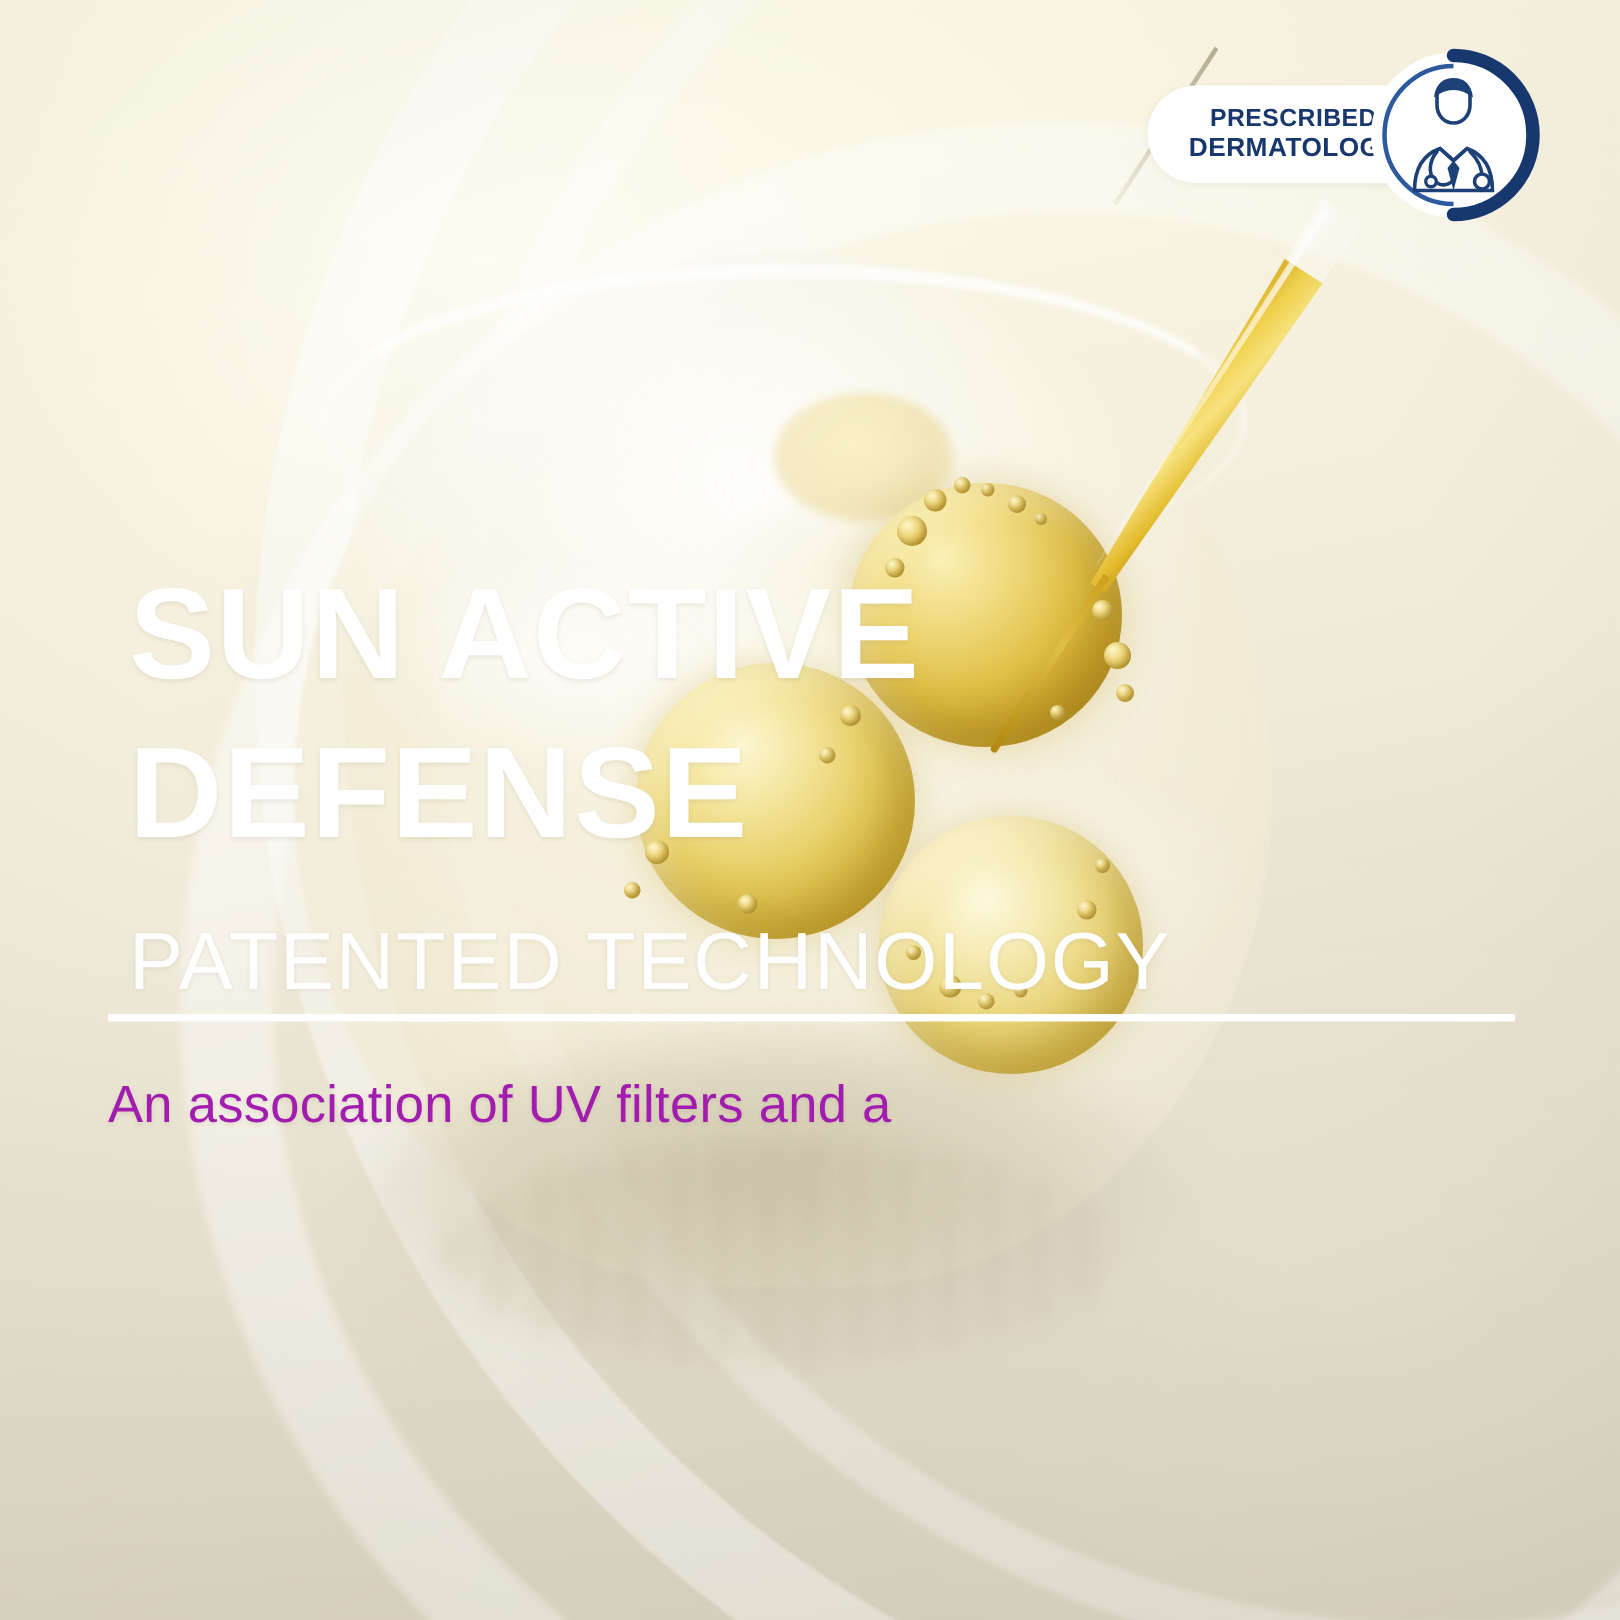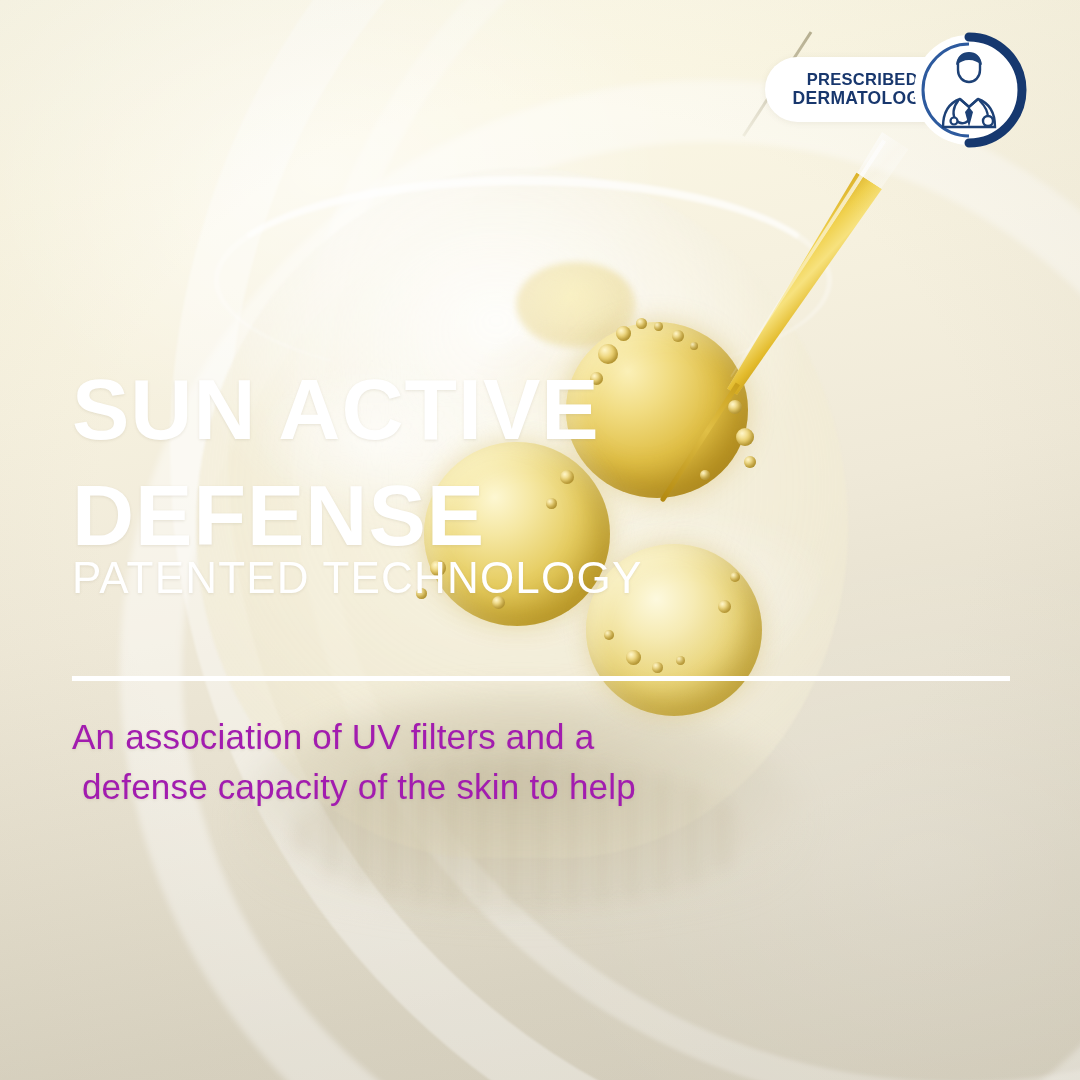--- a/index.html
+++ b/index.html
@@ -201,37 +201,37 @@
   }
   .badge-text span{display:block;white-space:nowrap;}
   .badge-text .l2{font-size:17.5px;}
   .badge-seal{
     position:absolute;right:-8px;top:-26px;width:118px;height:118px;
   }
 
   
   .copy{position:absolute;left:72px;top:0;width:950px;}
   .title{
-    color:#ffffff;margin:0;
+    color:#ffffff;margin:14px;
     letter-spacing:.5px;
     text-shadow:0 1px 3px rgba(150,140,110,0.18);
   }
   .t1{
     position:absolute;top:366px;left:0;
     font-size:86px;font-weight:bold;line-height:1;
     letter-spacing:1px;
   }
   .t2{
     position:absolute;top:472px;left:0;
     font-size:86px;font-weight:bold;line-height:1;
     letter-spacing:1px;
   }
   .t3{
-    position:absolute;top:556px;left:0;
-    font-size:44px;font-weight:normal;line-height:1;
+    position:absolute;top:600px;left:0;
+    font-size:54px;font-weight:normal;line-height:1;
     letter-spacing:1.2px;
     text-align:center;
   }
   .rule{
     position:absolute;left:72px;top:676px;width:938px;height:5px;
     background:#ffffff;
   }
   .body-copy{
     position:absolute;left:72px;top:712px;width:900px;
     color:#a21caf;font-size:35px;line-height:1.42;
@@ -324,16 +324,15 @@
   <div class="copy">
     <div class="title t1">SUN ACTIVE</div>
     <div class="title t2">DEFENSE</div>
     <div class="title t3">PATENTED TECHNOLOGY</div>
   </div>
 
   <div class="rule"></div>
 
   <div class="body-copy">
     <p>An association of UV filters and a</p>
-    <p> defense capacity of the skin to help</p>
   </div>
 
 </div>
 
 </body></html>

